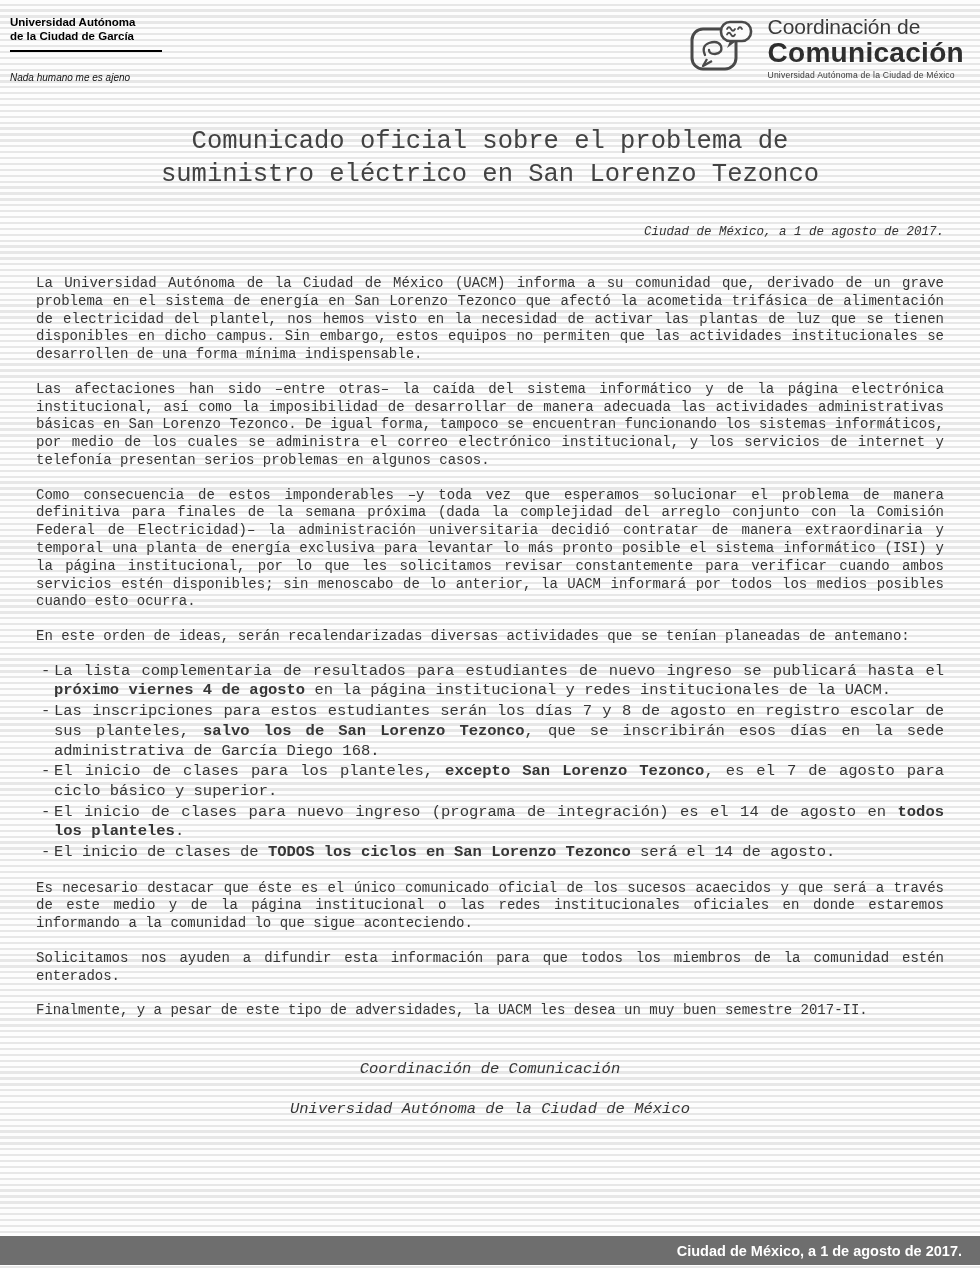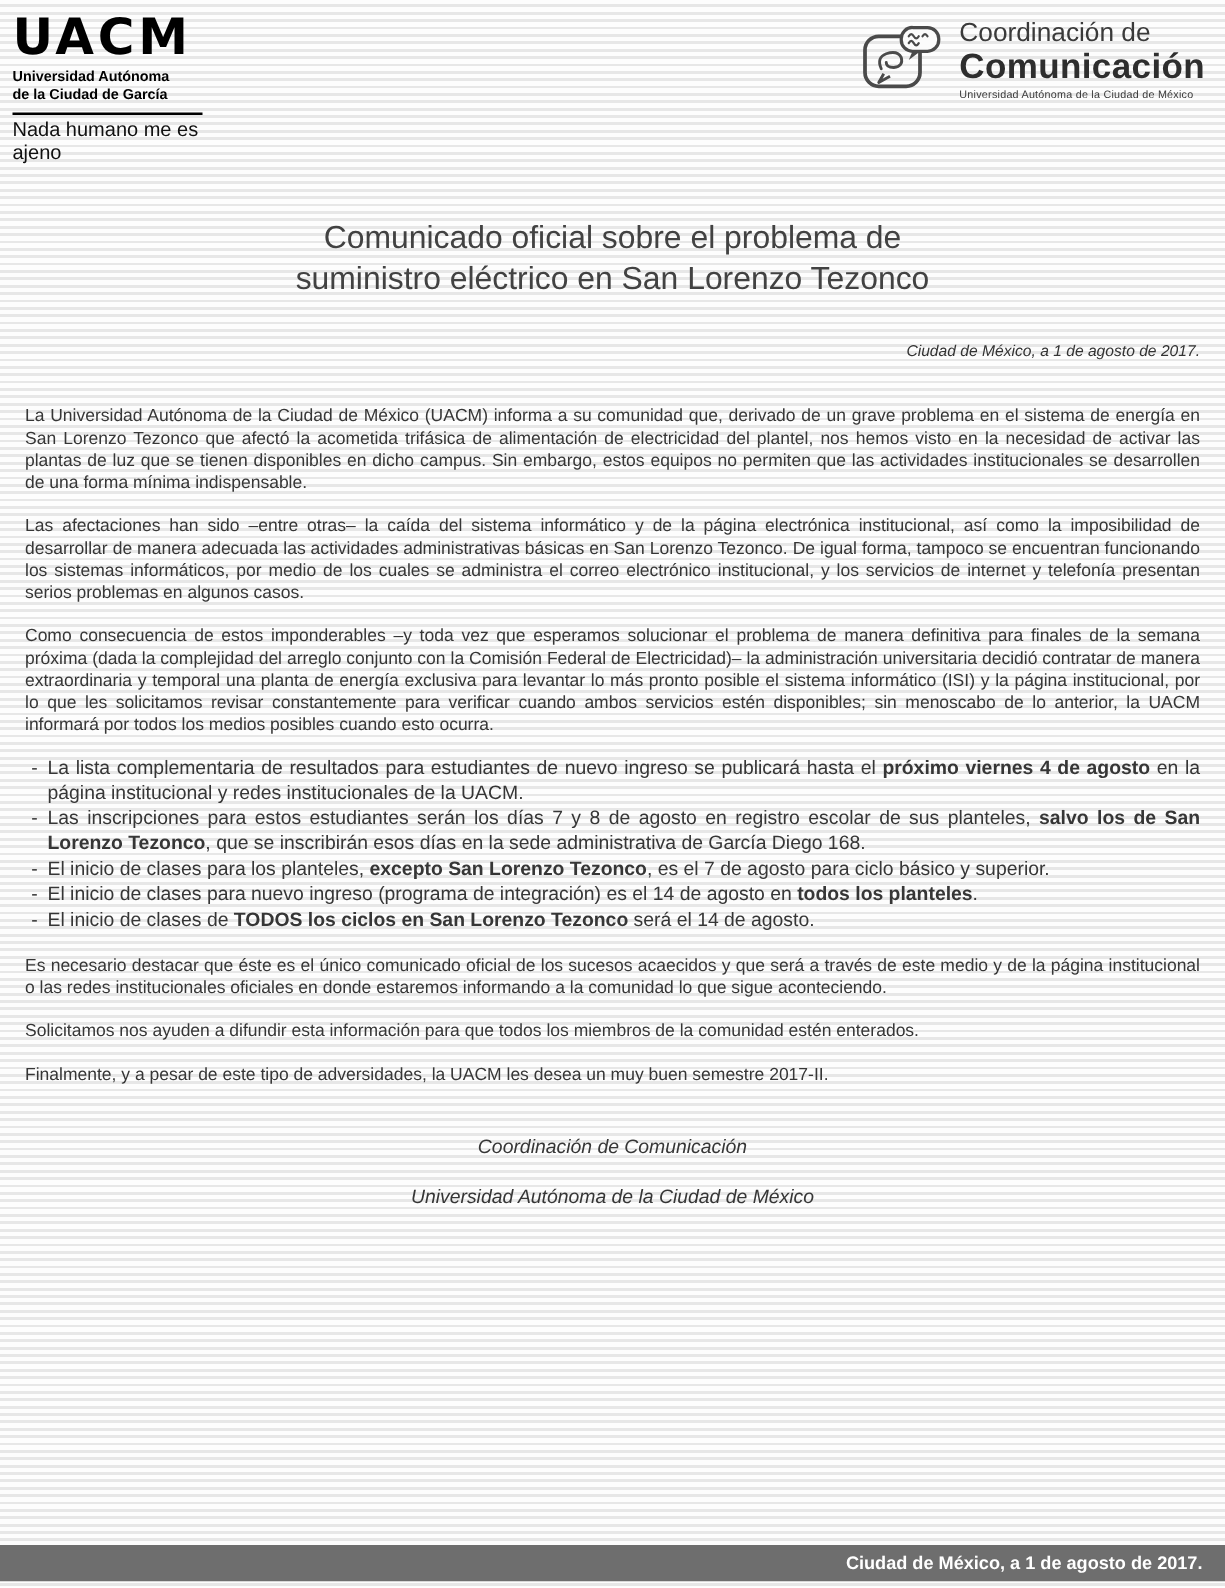--- a/index.html
+++ b/index.html
@@ -30,31 +30,31 @@
   .uacm-acronym {
     font-family: "DejaVu Sans", sans-serif;
     font-size: 40px; font-weight: 900; letter-spacing: 3px;
     color: #000; line-height: 1;
   }
   .uacm-name {
     margin-top: 5px;
     font-size: 11.5px; font-weight: bold; color: #000; line-height: 1.25;
   }
   .uacm-rule { border-top: 2px solid #000; width: 152px; margin-top: 6px; }
-  .uacm-motto { margin-top: 4px; font-size: 16px; color: #111; }
+  .uacm-motto { margin-top: 20px; font-size: 10px; font-style: italic; color: #111; }
 
   .comm-logo { display: flex; align-items: flex-start; gap: 13px; margin-top: 6px; }
   .comm-icon { margin-top: 4px; }
   .comm-text { text-align: left; }
   .comm-light { font-size: 21px; color: #3a3a3a; line-height: 1.05; }
   .comm-bold  { font-size: 28px; font-weight: bold; color: #2e2e2e; line-height: 1.05; letter-spacing: .3px; }
   .comm-sub   { font-size: 8.6px; color: #3b3b3b; margin-top: 3px; letter-spacing: .2px; }
 
   
-  .content { padding: 0 20px; color: #383838; }
+  .content { padding: 0 36px; color: #383838; font-family: Liberation Mono, monospace; }
   .doc-title {
     margin-top: 42px;
     text-align: center;
     font-size: 25.5px; font-weight: 400;
     color: #424242; line-height: 1.3;
   }
   .dateline {
     margin-top: 34px;
     text-align: right;
     font-style: italic;
@@ -98,21 +98,20 @@
     font-size: 14.5px; font-weight: bold;
   }
 </style>
 </head>
 <body>
 
 <div class="page">
 
   <header class="header">
     <div class="uacm-logo">
-      <div class="uacm-acronym">UACM</div>
       <div class="uacm-name">
         <div>Universidad Autónoma</div>
         <div>de la Ciudad de García</div>
       </div>
       <div class="uacm-rule"></div>
       <div class="uacm-motto">Nada humano me es ajeno</div>
     </div>
 
     <div class="comm-logo">
       <div class="comm-icon">
@@ -138,20 +137,21 @@
     <h1 class="doc-title">
       <span>Comunicado oficial sobre el problema de</span><br>
       <span>suministro eléctrico en San Lorenzo Tezonco</span>
     </h1>
 
     <div class="dateline">Ciudad de México, a 1 de agosto de 2017.</div>
 
     <p class="para first"><span>La Universidad Autónoma de la Ciudad de México (UACM) informa a su comunidad que, derivado de un grave problema en el sistema de energía en San Lorenzo Tezonco que afectó la acometida trifásica de alimentación de electricidad del plantel, nos hemos visto en la necesidad de activar las plantas de luz que se tienen disponibles en dicho campus. Sin embargo, estos equipos no permiten que las actividades institucionales se desarrollen de una forma mínima indispensable.</span></p>
     <p class="para"><span>Las afectaciones han sido –entre otras– la caída del sistema informático y de la página electrónica institucional, así como la imposibilidad de desarrollar de manera adecuada las actividades administrativas básicas en San Lorenzo Tezonco. De igual forma, tampoco se encuentran funcionando los sistemas informáticos, por medio de los cuales se administra el correo electrónico institucional, y los servicios de internet y telefonía presentan serios problemas en algunos casos.</span></p>
     <p class="para"><span>Como consecuencia de estos imponderables –y toda vez que esperamos solucionar el problema de manera definitiva para finales de la semana próxima (dada la complejidad del arreglo conjunto con la Comisión Federal de Electricidad)– la administración universitaria decidió contratar de manera extraordinaria y temporal una planta de energía exclusiva para levantar lo más pronto posible el sistema informático (ISI) y la página institucional, por lo que les solicitamos revisar constantemente para verificar cuando ambos servicios estén disponibles; sin menoscabo de lo anterior, la UACM informará por todos los medios posibles cuando esto ocurra.</span></p>
+    <p class="para"><span>En este orden de ideas, serán recalendarizadas diversas actividades que se tenían planeadas de antemano:</span></p>
 
     <div class="list">
       <div class="list-item">
         <span class="list-marker">-</span>
         <span class="list-text"><span>La lista complementaria de resultados para estudiantes de nuevo ingreso se publicará hasta el </span><b>próximo viernes 4 de agosto</b><span> en la página institucional y redes institucionales de la UACM.</span></span>
       </div>
       <div class="list-item">
         <span class="list-marker">-</span>
         <span class="list-text"><span>Las inscripciones para estos estudiantes serán los días 7 y 8 de agosto en registro escolar de sus planteles, </span><b>salvo los de San Lorenzo Tezonco</b><span>, que se inscribirán esos días en la sede administrativa de García Diego 168.</span></span>
       </div>

